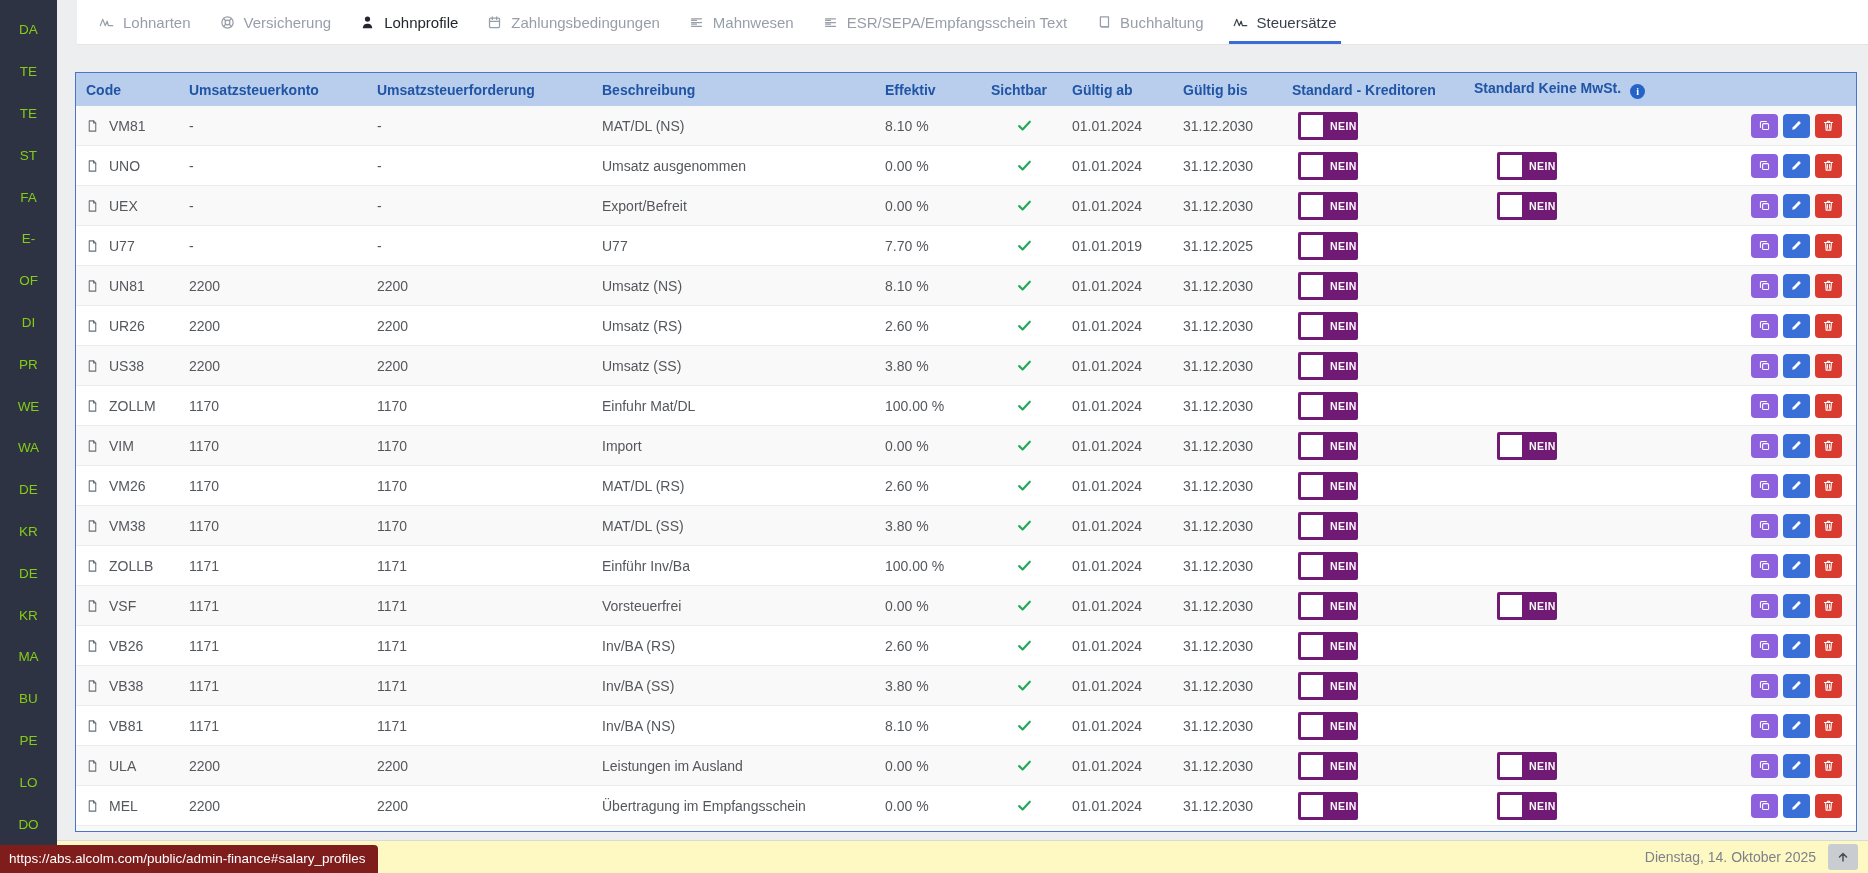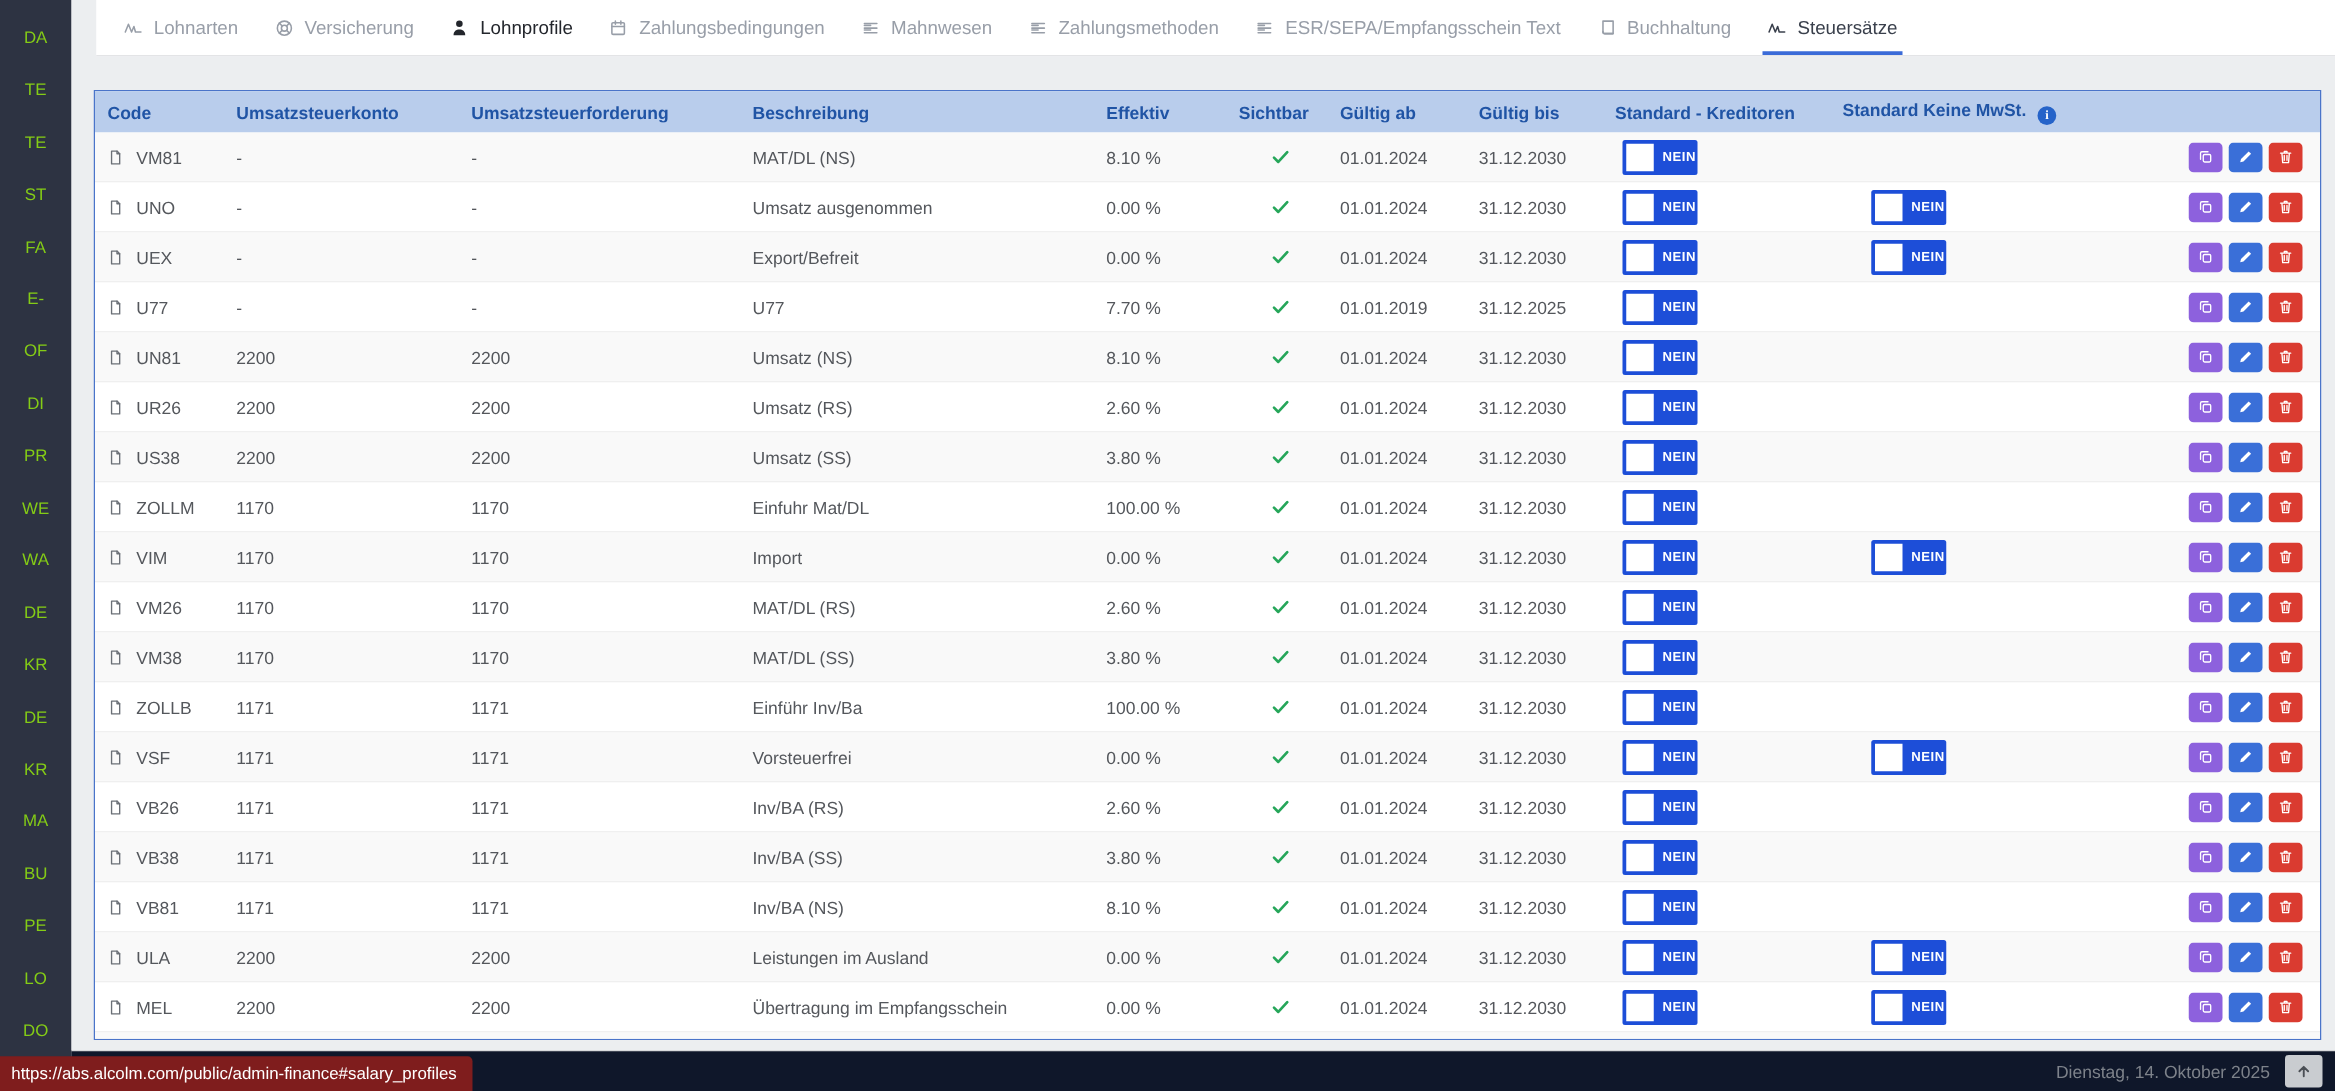--- a/index.html
+++ b/index.html
@@ -65,38 +65,38 @@
   .c10{flex:1;display:flex;justify-content:flex-end;gap:5px;padding-right:14px;}
   .file-ic{width:13px;height:16px;color:#6b7077;flex:none;}
   .check-ic{width:15px;height:15px;color:#26a65a;margin-left:26px;}
   .info-badge{
     display:inline-flex;width:15px;height:15px;border-radius:50%;background:#2563c9;color:#fff;
     align-items:center;justify-content:center;font-size:10px;font-weight:bold;margin-left:9px;
     vertical-align:-2px;font-family:"Liberation Serif",serif;
   }
   .info-badge::before{content:"i";}
   .toggle{
-    width:60px;height:28px;background:#1d4ed8;border-radius:2px;
+    width:60px;height:28px;background:#701a75;border-radius:2px;
     display:flex;align-items:center;cursor:pointer;
   }
   .toggle.kred{margin-left:6px;}
   .toggle.mwst{margin-left:23px;}
   .knob{width:22px;height:22px;background:#fff;margin-left:3px;flex:none;}
   .tlabel{color:#fff;font-weight:bold;font-size:10.5px;margin-left:7px;letter-spacing:.4px;}
   .abtn{
     width:27px;height:24px;border:none;border-radius:4px;color:#fff;cursor:pointer;
     display:flex;align-items:center;justify-content:center;padding:0;flex:none;
   }
   .abtn .ic{width:13px;height:13px;}
   .abtn.dup{background:#8d61dd;}
   .abtn.edit{background:#3a6fd8;}
   .abtn.del{background:#da3b30;}
   
   .footerbar{
-    position:absolute;left:57px;right:0;bottom:0;height:33px;background:#0f172a;
+    position:absolute;left:57px;right:0;bottom:0;height:33px;background:#fef9c3;
     border-top:1px solid #d9dadc;display:flex;align-items:center;box-sizing:border-box;
     padding:0 10px 0 48px;z-index:4;
   }
   .copyright{color:#6a6f77;font-size:13px;flex:none;}
   .foot-right{margin-left:auto;display:flex;align-items:center;gap:12px;}
   .date{color:#7d828a;font-size:14px;}
   .scrolltop{
     width:30px;height:26px;background:#c9ccd0;border:none;border-radius:3px;cursor:pointer;
     display:flex;align-items:center;justify-content:center;color:#4b4f55;padding:0;
   }
@@ -168,27 +168,20 @@
           <path d="M4 6h16M4 12h16M4 18h16" fill="none" stroke="currentColor" stroke-width="2" stroke-linecap="round" stroke-linejoin="round"></path>
           <path d="M4 8.5h8M4 14.5h8" fill="none" stroke="currentColor" stroke-width="2" stroke-linecap="round" stroke-linejoin="round"></path>
         </svg>
         <span>Mahnwesen</span>
       </div>
       <div class="tab">
         <svg class="ic " viewBox="0 0 24 24">
           <path d="M4 6h16M4 12h16M4 18h16" fill="none" stroke="currentColor" stroke-width="2" stroke-linecap="round" stroke-linejoin="round"></path>
           <path d="M4 8.5h8M4 14.5h8" fill="none" stroke="currentColor" stroke-width="2" stroke-linecap="round" stroke-linejoin="round"></path>
         </svg>
-        <span>Zahlungsmethoden</span>
-      </div>
-      <div class="tab">
-        <svg class="ic " viewBox="0 0 24 24">
-          <path d="M4 6h16M4 12h16M4 18h16" fill="none" stroke="currentColor" stroke-width="2" stroke-linecap="round" stroke-linejoin="round"></path>
-          <path d="M4 8.5h8M4 14.5h8" fill="none" stroke="currentColor" stroke-width="2" stroke-linecap="round" stroke-linejoin="round"></path>
-        </svg>
         <span>ESR/SEPA/Empfangsschein Text</span>
       </div>
       <div class="tab">
         <svg class="ic " viewBox="0 0 24 24">
           <path d="M7 3h13v16H9.5A2.5 2.5 0 0 1 7 16.5V3z" fill="none" stroke="currentColor" stroke-width="2" stroke-linecap="round" stroke-linejoin="round"></path>
           <path d="M7 16.5A2.5 2.5 0 0 0 9.5 19H20" fill="none" stroke="currentColor" stroke-width="2" stroke-linecap="round" stroke-linejoin="round"></path>
         </svg>
         <span>Buchhaltung</span>
       </div>
       <div class="tab active">

